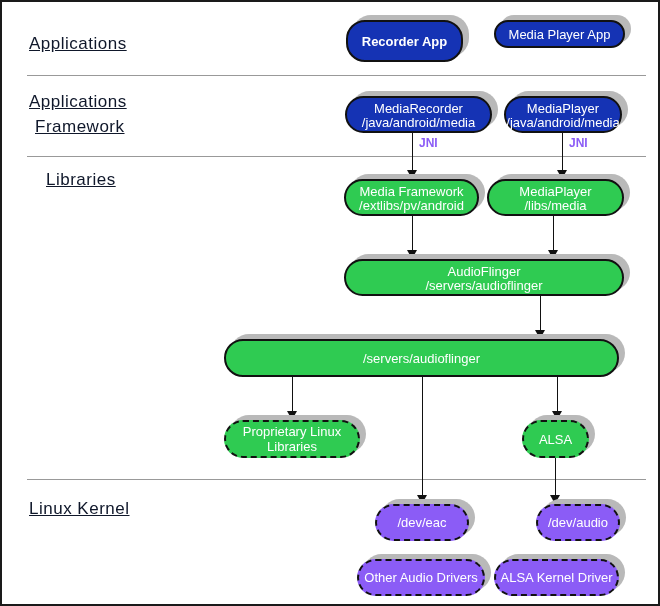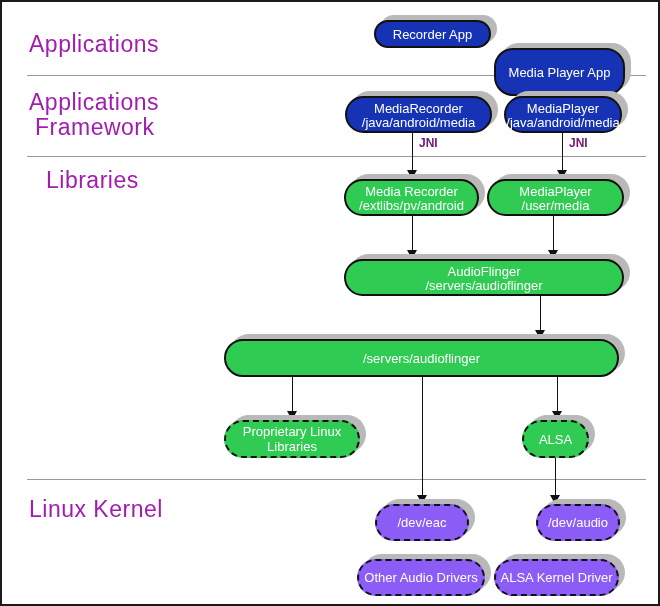--- a/index.html
+++ b/index.html
@@ -2,22 +2,22 @@
 <html><head>
 <meta charset="utf-8">
 <style>
   html,body{margin:0;padding:0;background:#fff;}
   .canvas{
     position:relative;width:660px;height:606px;box-sizing:border-box;
     background:#fff;border:2px solid #1a1a1a;overflow:hidden;
     font-family:"Liberation Sans",sans-serif;
   }
   .layer-label{
-    position:absolute;color:#a21caf;font-size:23px;line-height:22px;
-    white-space:nowrap;letter-spacing:0.5px;
+    position:absolute;color:#0f172a;font-size:17px;line-height:22px;
+    white-space:nowrap;letter-spacing:0.5px;text-decoration:underline;
   }
   .sep{position:absolute;left:25px;width:619px;height:1px;background:#999;}
   .pill{
     position:absolute;box-sizing:border-box;border:2px solid #111;
     border-radius:19px;color:#fff;display:flex;flex-direction:column;
     align-items:center;justify-content:center;text-align:center;
     box-shadow:6px -5px 0 0 #b9b9b9;
   }
   .pill.dashed{border-style:dashed;}
   .pill.blue{background:#1533b4;}
@@ -25,41 +25,41 @@
   .pill.red{background:#8b5cf6;}
   .pill .title{font-size:13px;line-height:15px;}
   .pill .subtitle{font-size:13px;line-height:13px;}
   .pill .subtitle.same-size{font-size:13px;line-height:15px;}
   .vline{position:absolute;width:1px;background:#111;}
   .arrowhead{
     position:absolute;width:0;height:0;
     border-left:5px solid transparent;border-right:5px solid transparent;
     border-top:9px solid #111;
   }
-  .jni{position:absolute;color:#701a75;font-size:12px;font-weight:bold;}
+  .jni{position:absolute;color:#8b5cf6;font-size:12px;font-weight:bold;}
 </style>
 </head>
 <body>
 
 <div class="canvas">
 
   <div class="layer-label" style="left:27px;top:31px;">Applications</div>
   <div class="layer-label" style="left:27px;top:89px;">Applications</div>
   <div class="layer-label" style="left:33px;top:114px;">Framework</div>
   <div class="layer-label" style="left:44px;top:167px;">Libraries</div>
   <div class="layer-label" style="left:27px;top:496px;text-align:center;">Linux Kernel</div>
 
   <div class="sep" style="top:73px;"></div>
   <div class="sep" style="top:154px;"></div>
   <div class="sep" style="top:477px;"></div>
 
-  <div class="pill blue" style="left:372px;top:18px;width:117px;height:28px;">
+  <div class="pill blue" style="left:344px;top:18px;width:117px;height:42px;font-weight:bold;">
     <span class="title">Recorder App</span>
   </div>
-  <div class="pill blue" style="left:492px;top:18px;width:131px;height:48px;margin-top:28px;">
+  <div class="pill blue" style="left:492px;top:18px;width:131px;height:28px;">
     <span class="title">Media Player App</span>
   </div>
 
   <div class="pill blue" style="left:343px;top:94px;width:147px;height:37px;">
     <span class="title">MediaRecorder</span>
     <span class="subtitle">/java/android/media</span>
   </div>
   <div class="pill blue" style="left:502px;top:94px;width:118px;height:37px;">
     <span class="title">MediaPlayer</span>
     <span class="subtitle">/java/android/media</span>
@@ -67,26 +67,26 @@
 
   <div class="vline" style="left:410px;top:131px;height:37px;"></div>
   <div class="arrowhead" style="left:405px;top:168px;"></div>
   <div class="jni" style="left:417px;top:134px;">JNI</div>
 
   <div class="vline" style="left:560px;top:131px;height:37px;"></div>
   <div class="arrowhead" style="left:555px;top:168px;"></div>
   <div class="jni" style="left:567px;top:134px;">JNI</div>
 
   <div class="pill green" style="left:342px;top:177px;width:135px;height:37px;">
-    <span class="title">Media Recorder</span>
+    <span class="title">Media Framework</span>
     <span class="subtitle">/extlibs/pv/android</span>
   </div>
   <div class="pill green" style="left:485px;top:177px;width:137px;height:37px;">
     <span class="title">MediaPlayer</span>
-    <span class="subtitle">/user/media</span>
+    <span class="subtitle">/libs/media</span>
   </div>
 
   <div class="vline" style="left:410px;top:214px;height:34px;"></div>
   <div class="arrowhead" style="left:405px;top:248px;"></div>
   <div class="vline" style="left:551px;top:214px;height:34px;"></div>
   <div class="arrowhead" style="left:546px;top:248px;"></div>
 
   <div class="pill green" style="left:342px;top:257px;width:280px;height:37px;">
     <span class="title">AudioFlinger</span>
     <span class="subtitle">/servers/audioflinger</span>

